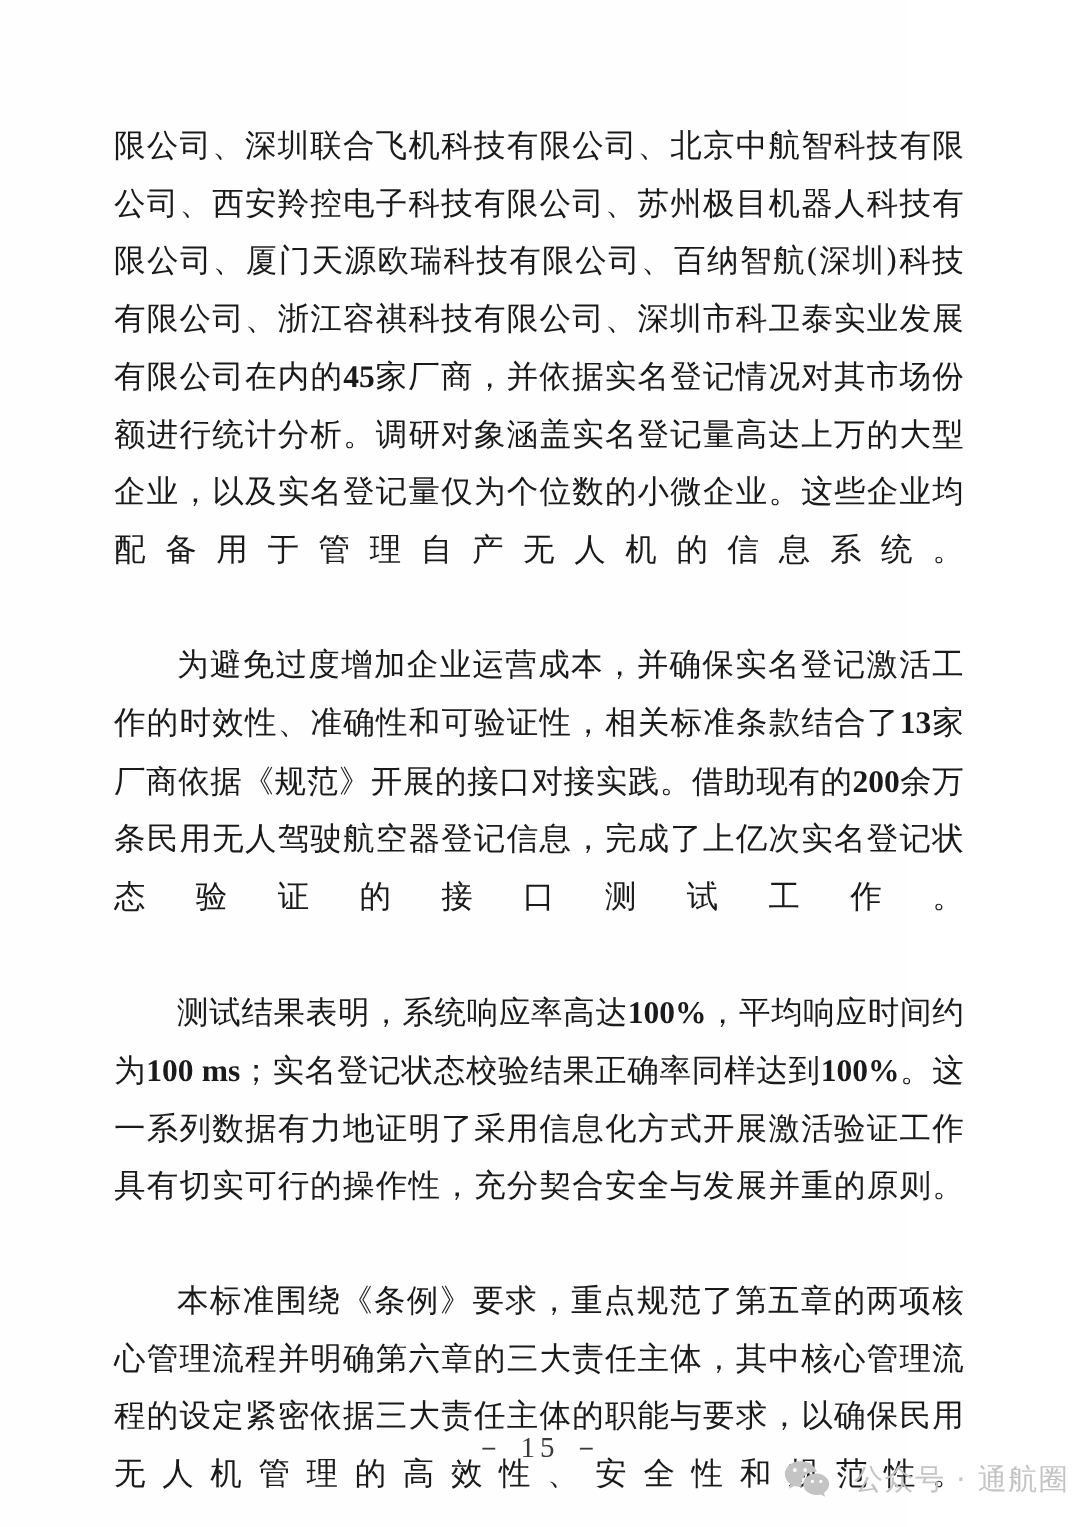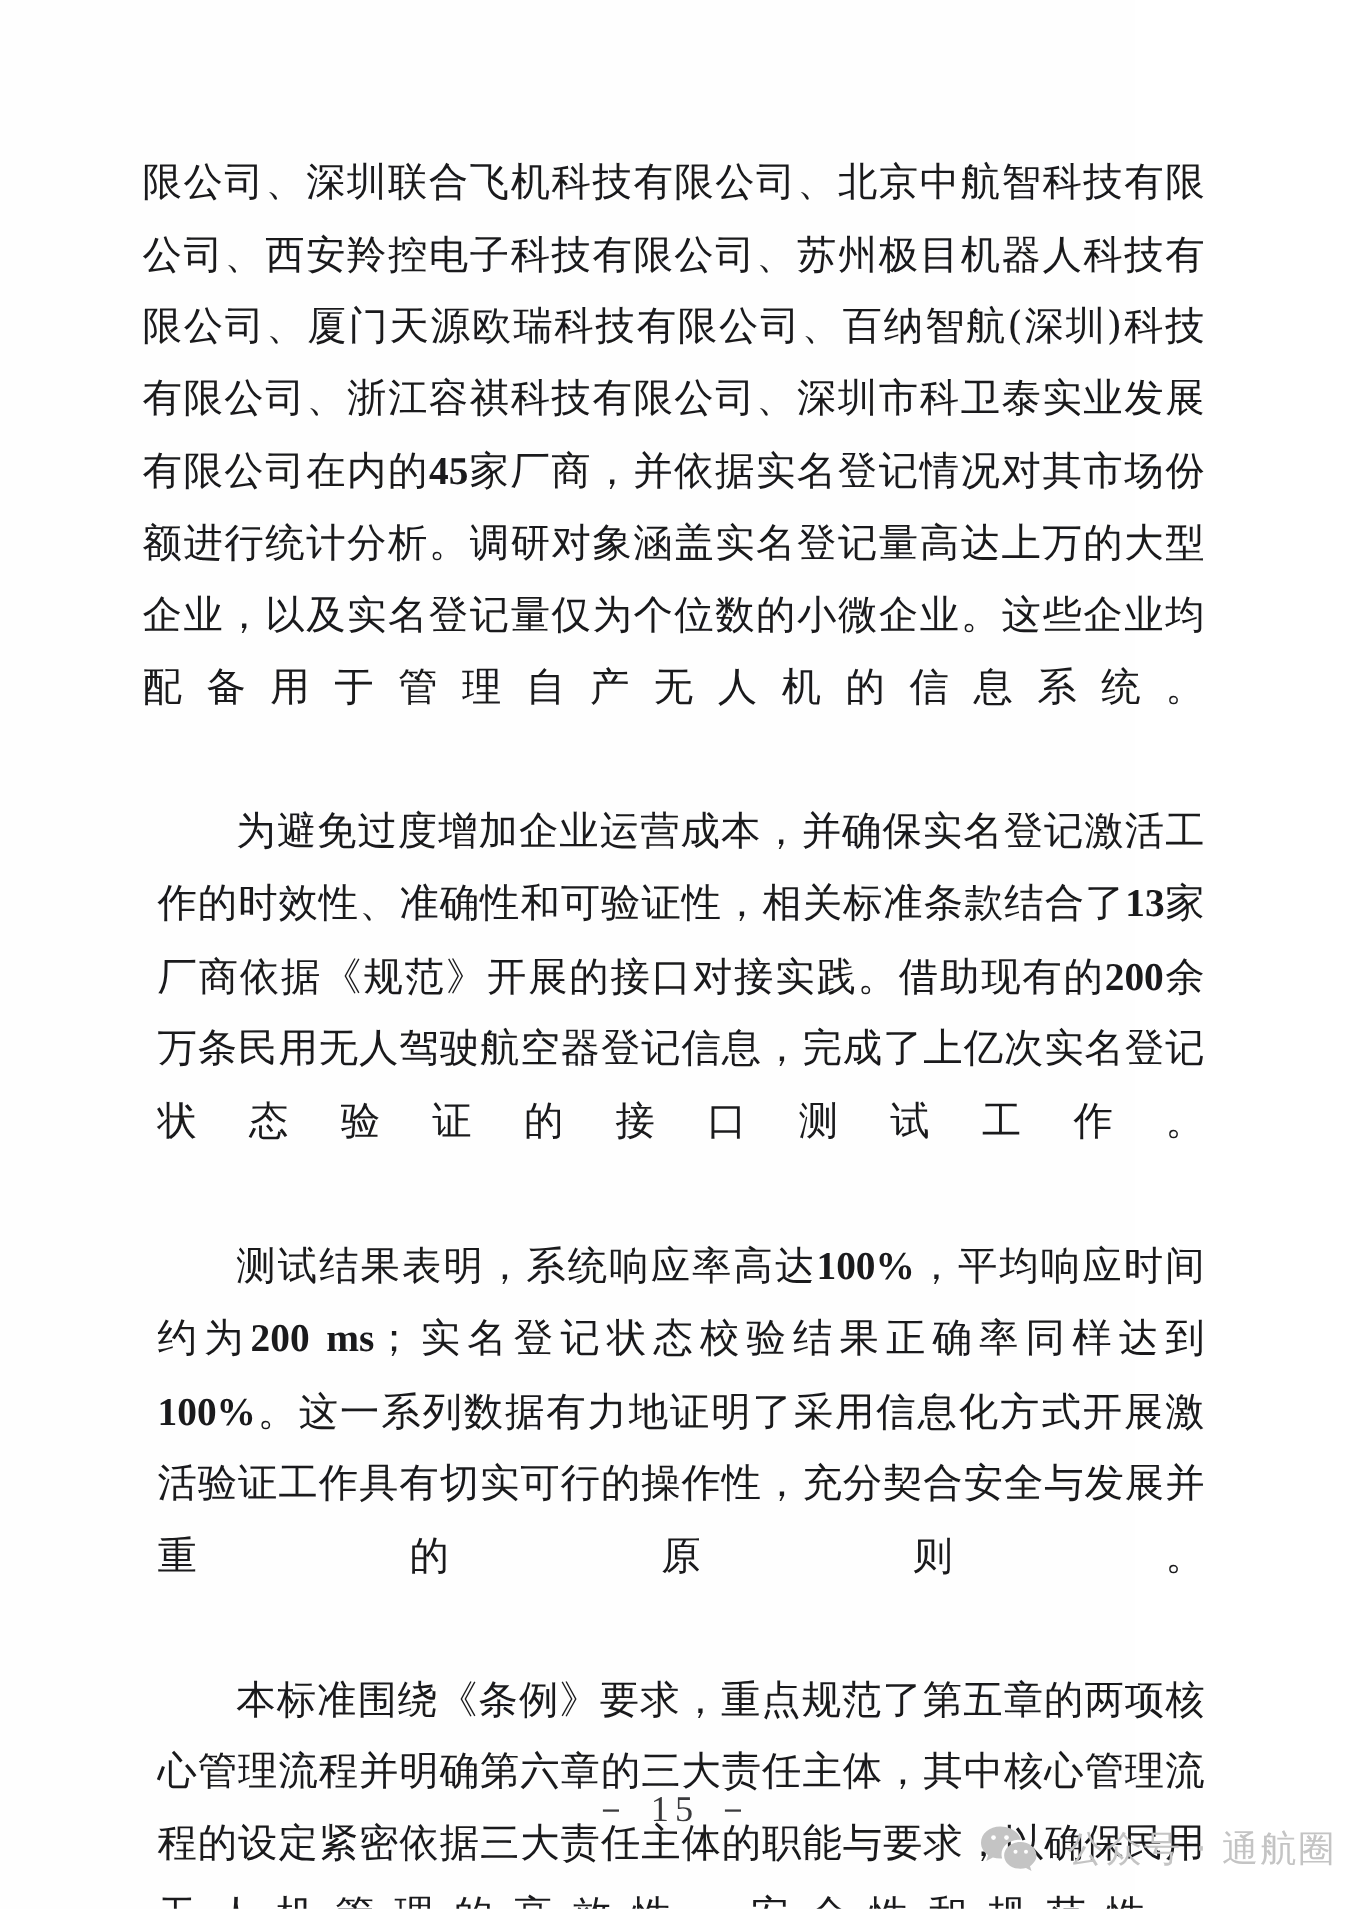--- a/index.html
+++ b/index.html
@@ -42,21 +42,20 @@
     letter-spacing: 0.35px;
     text-align: justify;
     text-justify: inter-character;
     color: #1a1a1c;
     font-weight: 400;
     text-rendering: geometricPrecision;
   }
 
   .para.indent {
     text-indent: 63px;
-    margin-left: 12px;
   }
 
   
   .para::after {
     content: "";
     display: inline-block;
     width: 100%;
   }
 
   
@@ -108,21 +107,21 @@
 <body>
 
 <div class="page">
 
   <div class="body-block">
 
     <p class="para">限公司、深圳联合飞机科技有限公司、北京中航智科技有限公司、西安羚控电子科技有限公司、苏州极目机器人科技有限公司、厦门天源欧瑞科技有限公司、百纳智航(深圳)科技有限公司、浙江容祺科技有限公司、深圳市科卫泰实业发展有限公司在内的<span class="num">45</span>家厂商，并依据实名登记情况对其市场份额进行统计分析。调研对象涵盖实名登记量高达上万的大型企业，以及实名登记量仅为个位数的小微企业。这些企业均配备用于管理自产无人机的信息系统。</p>
 
     <p class="para indent">为避免过度增加企业运营成本，并确保实名登记激活工作的时效性、准确性和可验证性，相关标准条款结合了<span class="num">13</span>家厂商依据《规范》开展的接口对接实践。借助现有的<span class="num">200</span>余万条民用无人驾驶航空器登记信息，完成了上亿次实名登记状态验证的接口测试工作。</p>
 
-    <p class="para indent">测试结果表明，系统响应率高达<span class="num">100%</span>，平均响应时间约为<span class="num">200 ms</span>；实名登记状态校验结果正确率同样达到<span class="num">100%</span>。这一系列数据有力地证明了采用信息化方式开展激活验证工作具有切实可行的操作性，充分契合安全与发展并重的原则。</p>
+    <p class="para indent">测试结果表明，系统响应率高达<span class="num">100%</span>，平均响应时间约为<span class="num">100 ms</span>；实名登记状态校验结果正确率同样达到<span class="num">100%</span>。这一系列数据有力地证明了采用信息化方式开展激活验证工作具有切实可行的操作性，充分契合安全与发展并重的原则。</p>
 
     <p class="para indent">本标准围绕《条例》要求，重点规范了第五章的两项核心管理流程并明确第六章的三大责任主体，其中核心管理流程的设定紧密依据三大责任主体的职能与要求，以确保民用无人机管理的高效性、安全性和规范性。</p>
 
   </div>
 
   <div class="page-number">－ 15 －</div>
 
   <div class="watermark">
     <span>
       <svg class="wechat-icon" viewBox="0 0 46 40" xmlns="http://www.w3.org/2000/svg" aria-hidden="true">

